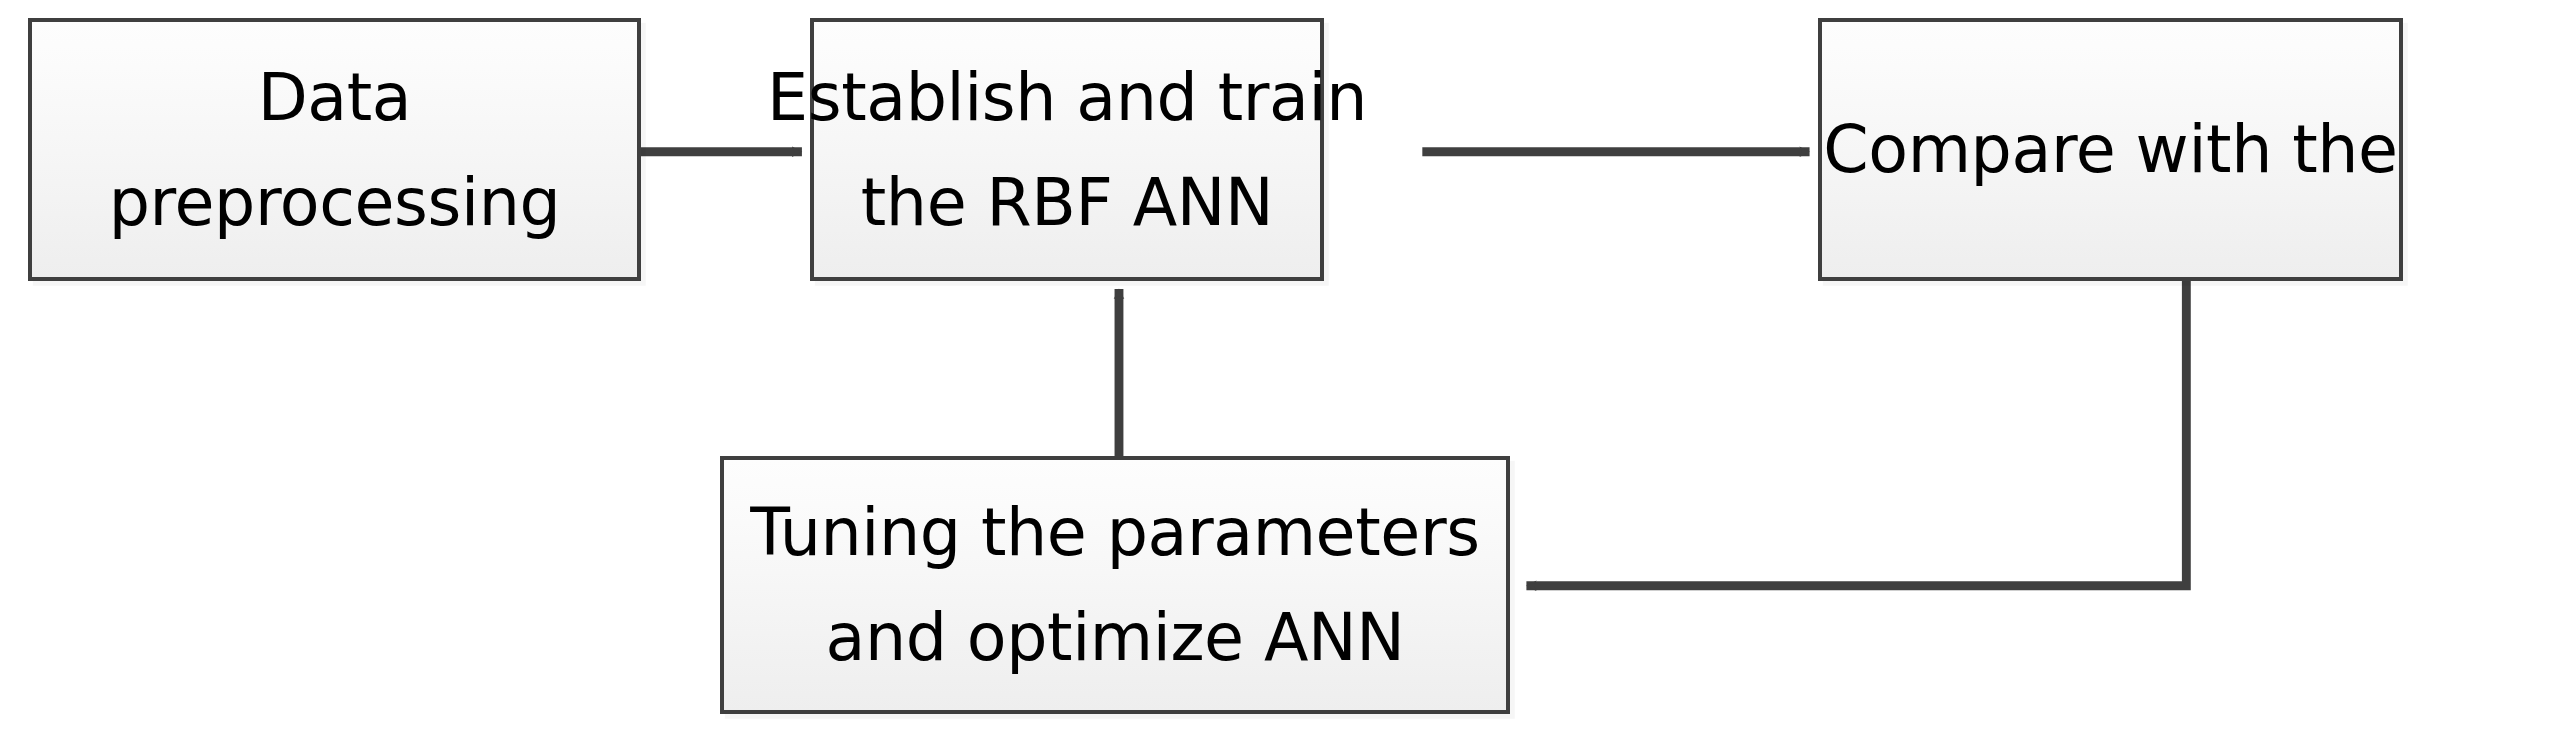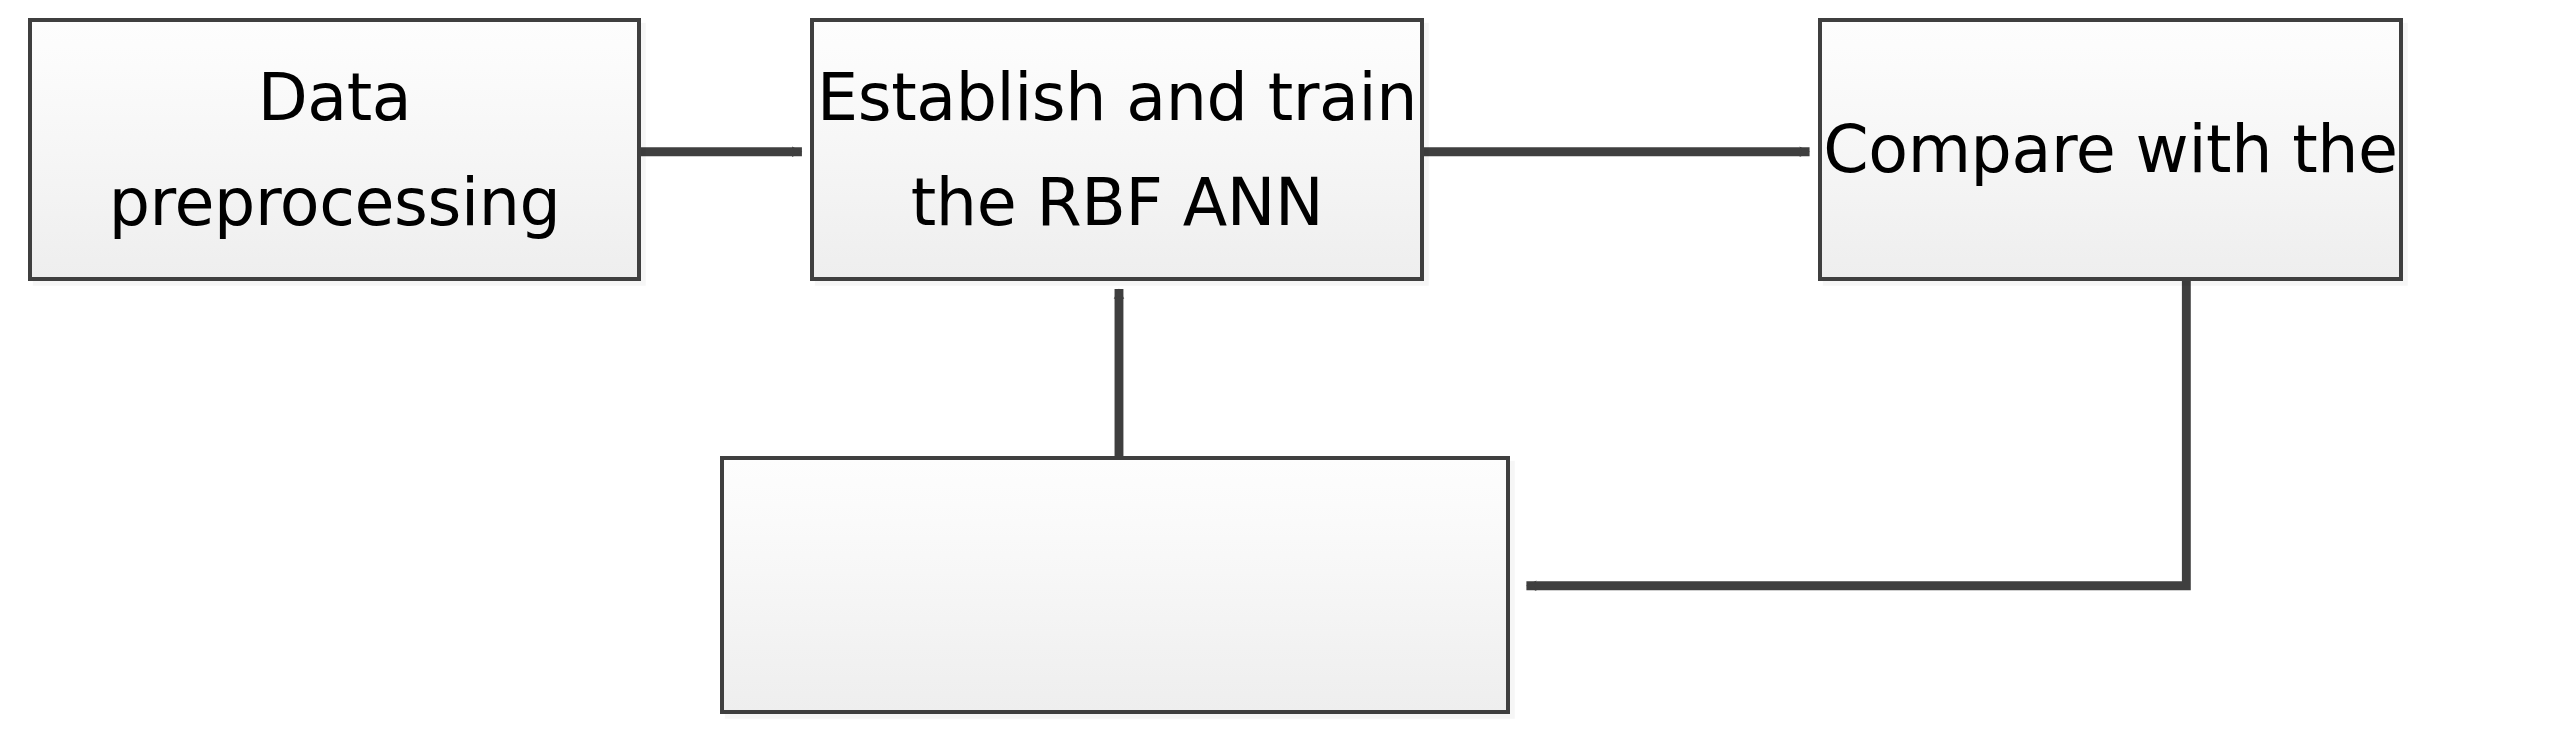--- a/index.html
+++ b/index.html
@@ -44,21 +44,21 @@
     text-align: center;
     white-space: nowrap;
     letter-spacing: -0.4px;
   }
 
   
   #node-data-preprocessing {
     left: 28px;  top: 18px;  width: 613px;  height: 263px;
   }
   #node-establish-train {
-    left: 810px; top: 18px;  width: 614px;  height: 263px;
+    left: 810px; top: 18px;  width: 514px;  height: 263px;
   }
   #node-compare {
     left: 1818px; top: 18px;  width: 585px;  height: 263px;
   }
   #node-tuning {
     left: 720px;  top: 456px; width: 790px;  height: 258px;
   }
 
   
   #connectors {
@@ -106,16 +106,18 @@
   <div class="node" id="node-establish-train">
     <div class="node-label">Establish and train</div>
     <div class="node-label">the RBF ANN</div>
   </div>
 
   <div class="node" id="node-compare">
     <div class="node-label">Compare with the</div>
   </div>
 
   <div class="node" id="node-tuning">
+    <div class="node-label">Tuning the parameters</div>
+    <div class="node-label">and optimize ANN</div>
   </div>
 
 </div>
 
 
 </body></html>

